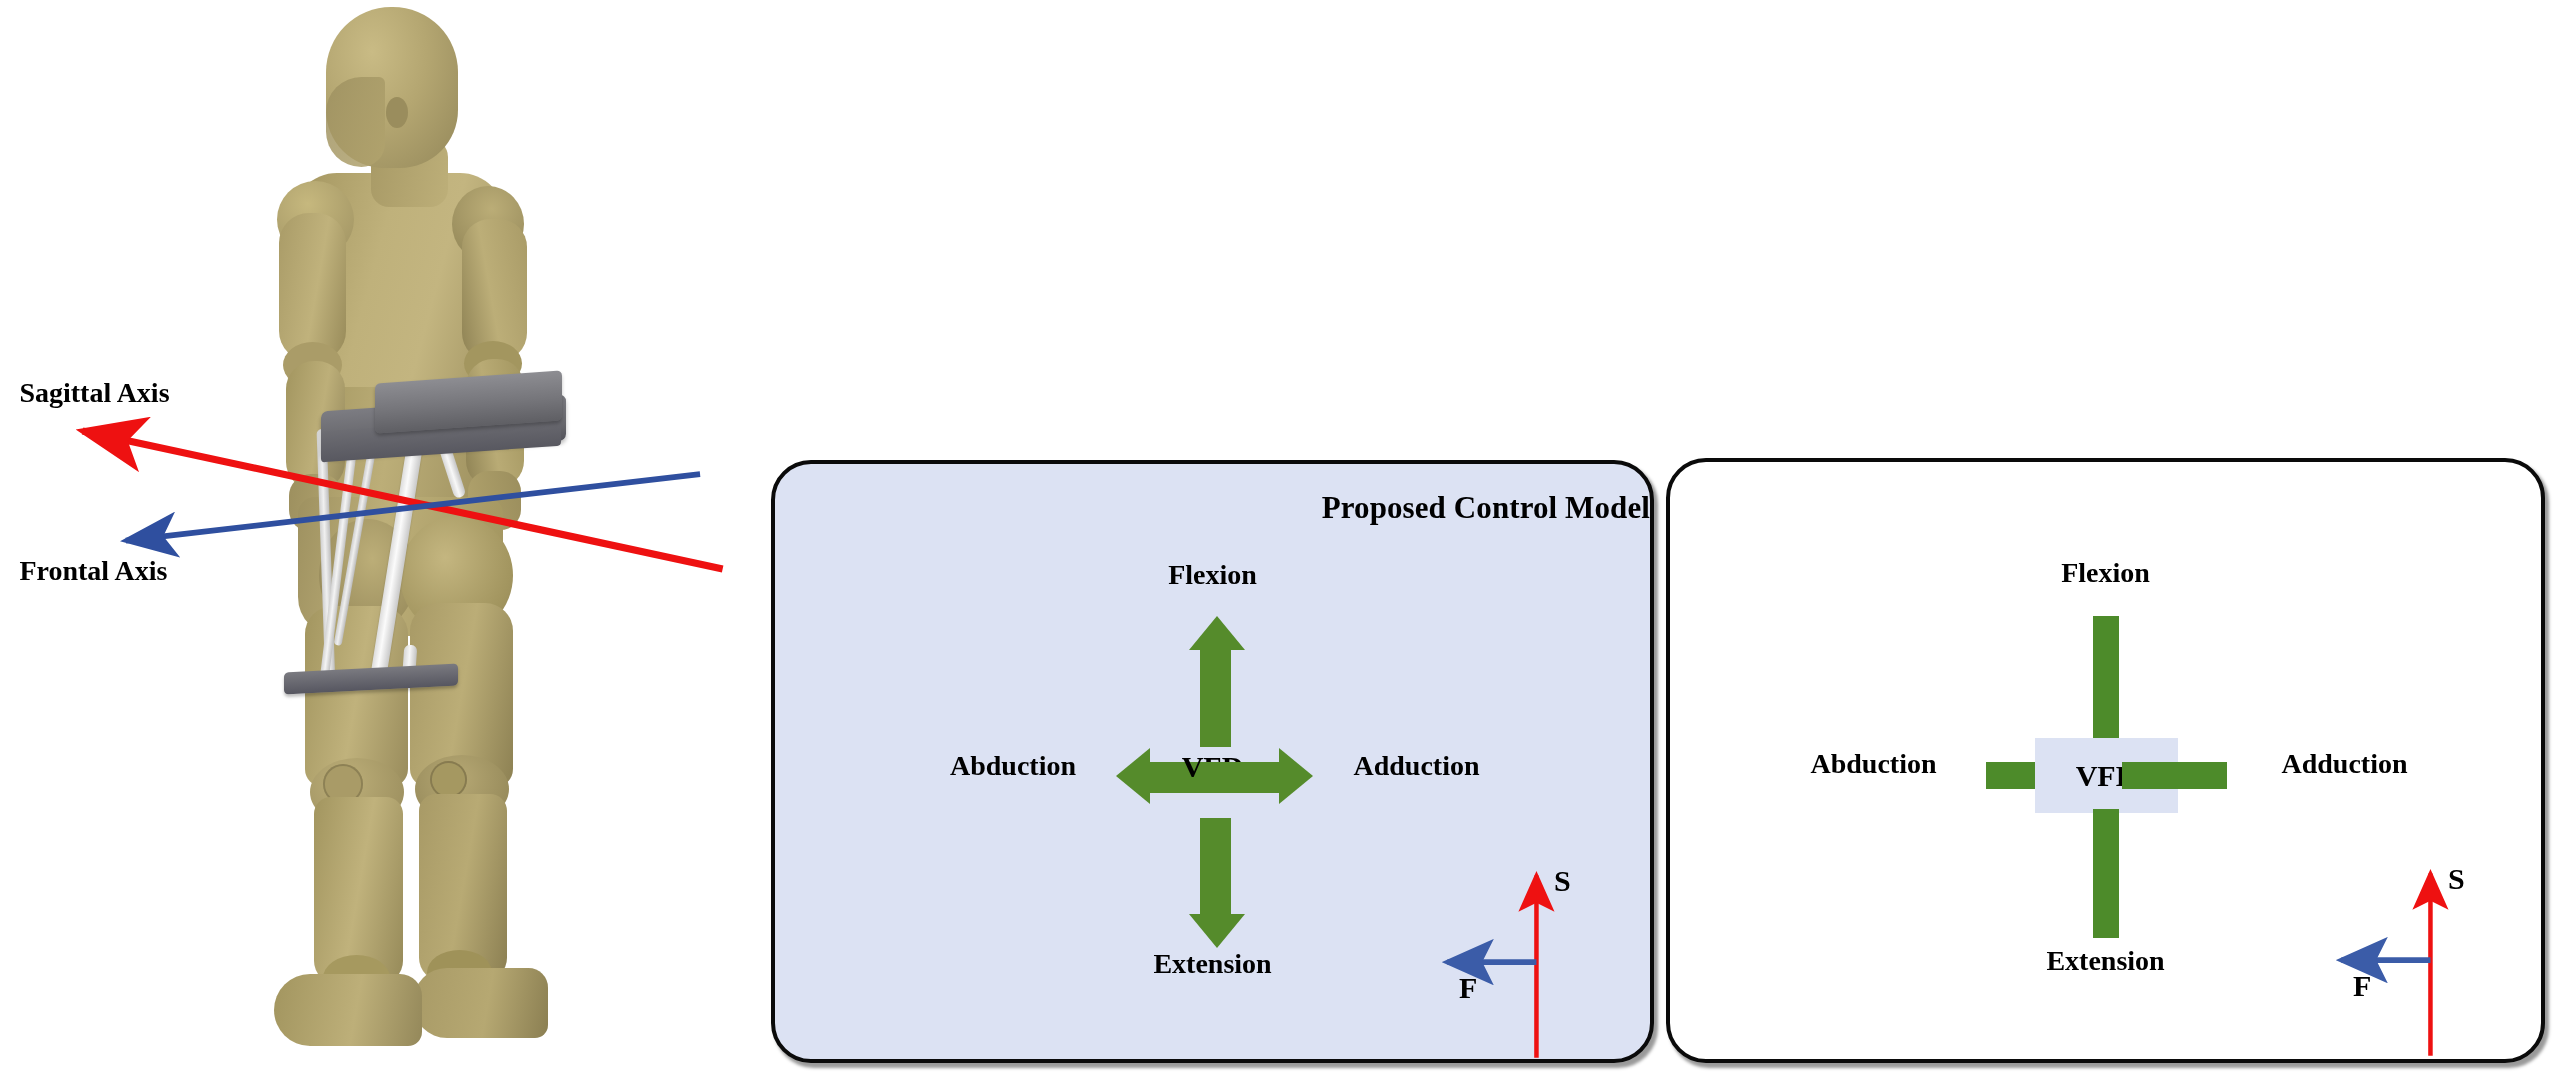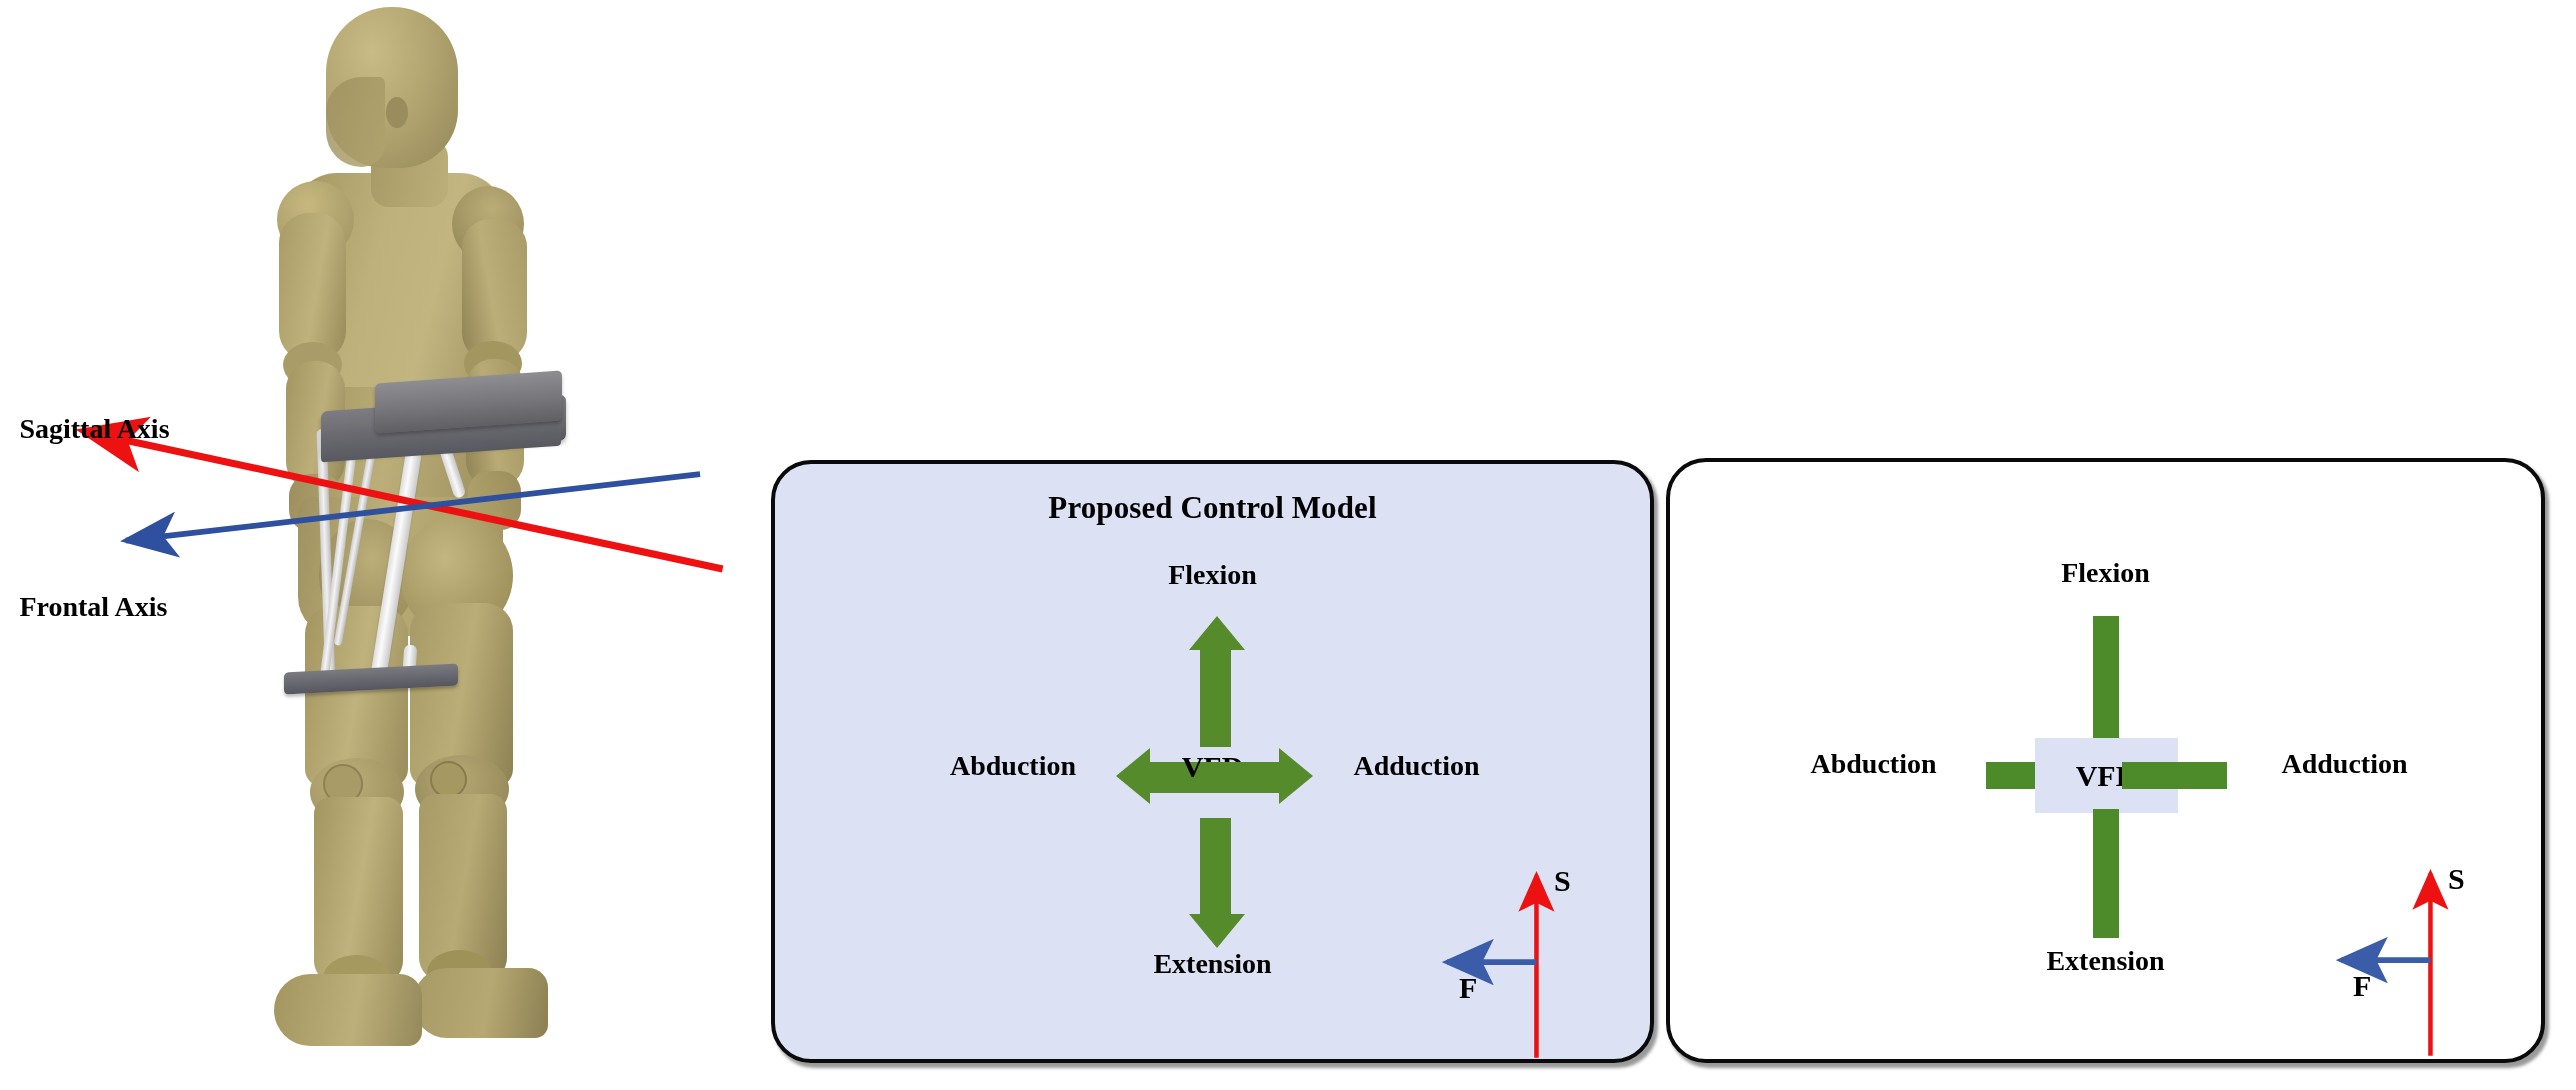--- a/index.html
+++ b/index.html
@@ -109,21 +109,21 @@
   .cable1{left:335px;top:432px;width:9px;height:245px;border-radius:5.2px;
         background:linear-gradient(90deg,#d2d2d2,#f4f4f4 45%,#c0c0c0);
         transform:rotate(4deg) skewX(-3deg);}
   .cable2{left:352px;top:434px;width:8.4px;height:213px;border-radius:5.2px;
         background:linear-gradient(90deg,#cdcdcd,#efefef 45%,#bababa);
         transform:rotate(10deg);}
 
   
   .axis-svg{position:absolute;left:0;top:0;width:742px;height:1091px;overflow:visible;}
   .axis-label{position:absolute;font-weight:bold;color:#000;white-space:nowrap;
-        font-family:"Liberation Serif","DejaVu Serif",serif;margin-top:36px;}
+        font-family:"Liberation Serif","DejaVu Serif",serif;}
   .lbl-sagittal{left:19.4px;top:377px;font-size:28px;}
   .lbl-frontal{left:19.4px;top:555px;font-size:28px;}
 
   
   .panel{position:absolute;box-sizing:border-box;border:4.5px solid #0a0a0a;
         border-radius:40px;box-shadow:3.9px 4.5px 3.2px rgba(0,0,0,.40);}
   .panel-proposed{left:771px;top:460px;width:883px;height:603px;background:#dce2f3;}
   .panel-traditional{left:1666px;top:458px;width:879px;height:605px;background:#ffffff;}
 
   .panel-title{position:absolute;left:0;right:0;text-align:center;font-weight:bold;
@@ -219,21 +219,21 @@
       <line x1="1120" y1="882" x2="128" y2="668" stroke="#ee1111" stroke-width="11" marker-end="url(#redArrow)"></line>
       <line x1="1085" y1="735" x2="195" y2="838" stroke="#2f4f9f" stroke-width="9" marker-end="url(#blueArrow)"></line>
     </svg>
 
     <div class="axis-label lbl-sagittal">Sagittal Axis</div>
     <div class="axis-label lbl-frontal">Frontal Axis</div>
   </div>
 
   <div class="panel panel-proposed">
 
-    <div class="panel-title" style="top:26px;">Proposed Control Model</div>
+    <div class="panel-title" style="top:26px;text-align:right;">Proposed Control Model</div>
 
     <div class="node-label" style="left:0;right:0;top:95px;font-size:28px;">Flexion</div>
 
     <div class="arrow-head head-up" style="left:414px;top:152px;"></div>
     <div class="arrow-shaft-v" style="left:425px;top:186px;width:31px;height:97px;"></div>
 
     <div class="node-label" style="left:135px;top:286px;width:206px;font-size:28px;">Abduction</div>
     <div class="arrow-head head-left" style="left:341px;top:284px;"></div>
     <div class="arrow-shaft-h" style="left:374px;top:298px;width:77px;height:31px;"></div>
 

